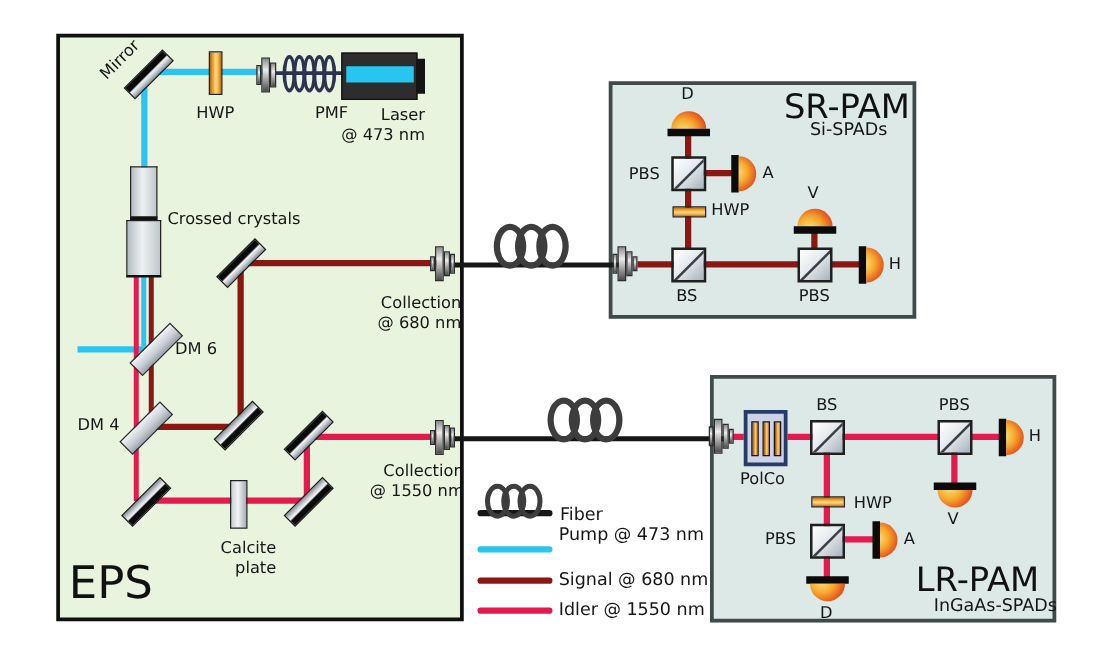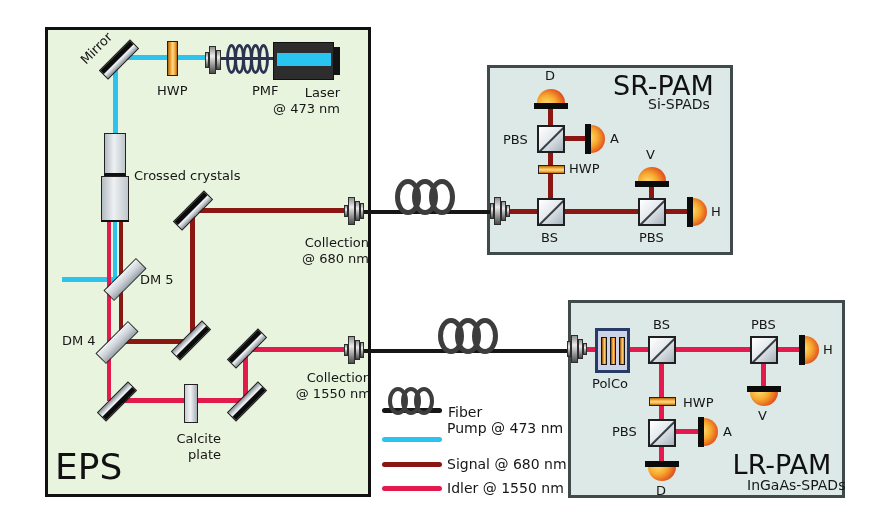--- a/index.html
+++ b/index.html
@@ -149,21 +149,21 @@
   <div class="lbl center" style="left:272px; top:85px; width:68px;">
     <span>Laser</span><br>
     <span>@ 473 nm</span>
   </div>
 
   <div class="crystal" style="left:104px; top:133px; width:22px; height:43px; border-bottom:3px solid #111;"></div>
   <div class="crystal" style="left:101px; top:176px; width:28px; height:46px; border-bottom:2px solid #111;"></div>
   <div class="lbl" style="left:134px; top:168px;">Crossed crystals</div>
 
   <div class="dm" style="left:102px; top:272px;"></div>
-  <div class="lbl" style="left:140px; top:272px;">DM 5</div>
+  <div class="lbl" style="left:140px; top:272px;">DM 6</div>
   <div class="dm" style="left:94px; top:335px;"></div>
   <div class="lbl" style="left:62px; top:333px;">DM 4</div>
 
   <div class="mirror" style="left:171px; top:204px;"></div>
   <div class="mirror flip" style="left:169px; top:334px;"></div>
   <div class="mirror flip" style="left:95px; top:395px;"></div>
   <div class="mirror flip" style="left:225px; top:395px;"></div>
   <div class="mirror" style="left:225px; top:342px;"></div>
 
   <div class="plate-v" style="left:184px; top:384px; width:14px; height:39px;"></div>
@@ -234,21 +234,21 @@
     <div class="det-base-h" style="left:635px; top:181px;"></div>
   </div>
   <div class="lbl" style="left:646px; top:147px;">V</div>
 
   <div class="det">
     <div class="det-base-v" style="left:687px; top:197px;"></div>
     <div class="dome-right" style="left:693px; top:198px;"></div>
   </div>
   <div class="lbl" style="left:711px; top:204px;">H</div>
 
-  <div class="title-pam" style="left:613px; top:70px; width:115px; ">SR-PAM</div>
+  <div class="title-pam" style="left:613px; top:70px; width:115px; text-align:right;">SR-PAM</div>
   <div class="subtitle-pam" style="left:648px; top:96px;">Si-SPADs</div>
 
   <div class="seg idler" style="left:586px; top:347px; width:216px; height:5px;"></div>
   <div class="seg idler" style="left:659px; top:352px; width:5px; height:111px;"></div>
   <div class="seg idler" style="left:672px; top:429px; width:30px; height:5px;"></div>
   <div class="seg idler" style="left:761px; top:352px; width:5px; height:36px;"></div>
 
   <div class="coupler" style="left:567px; top:335px;">
     <div class="cp-a"></div>
       <div class="cp-b"></div>

